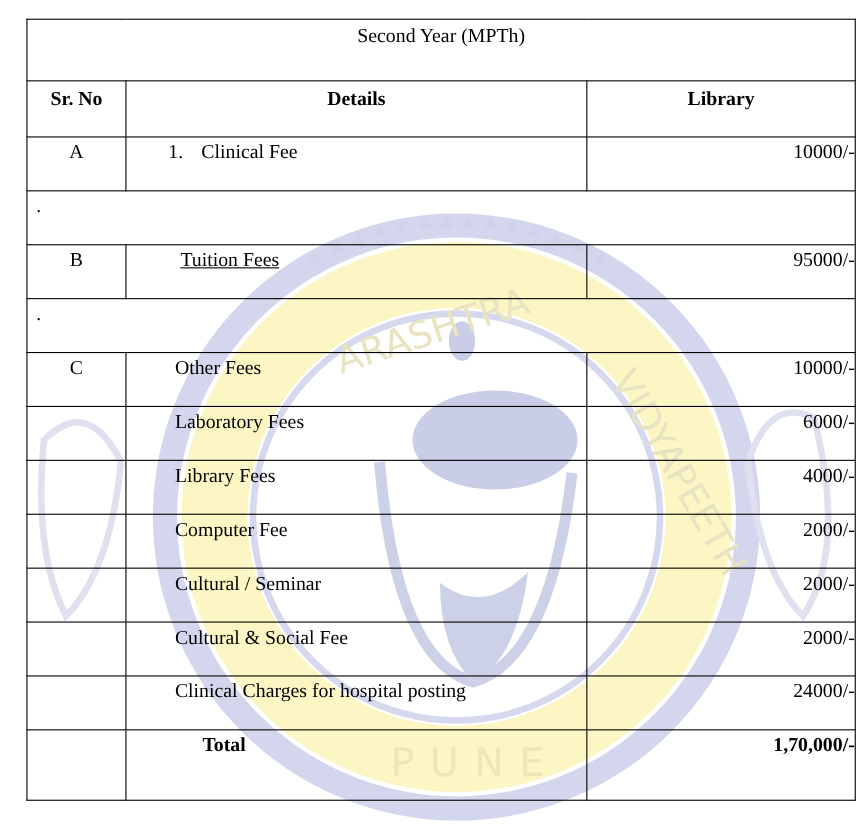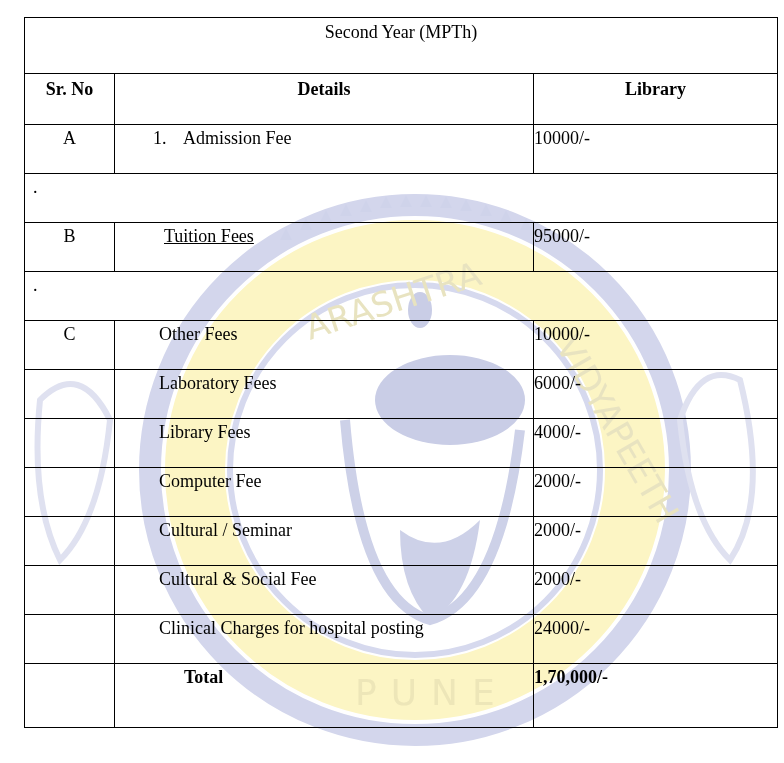--- a/index.html
+++ b/index.html
@@ -6,21 +6,21 @@
     body { width: 784px; height: 763px; position: relative; overflow: hidden; font-family: "Liberation Serif", "DejaVu Serif", serif; color: #000; }
 
     .watermark { position: absolute; left: 0; top: 0; width: 784px; height: 763px; pointer-events: none; z-index: 0; }
 
     table.fee { position: absolute; left: 24px; top: 17px; width: 753px; border-collapse: collapse; z-index: 1; table-layout: fixed; }
     table.fee td { border: 1.5px solid #000; vertical-align: top; font-size: 18px; padding: 0; height: 45px; background: transparent; }
     td.title { text-align: center; font-weight: normal; font-size: 21px; height: 51px !important; padding-top: 4px !important; }
     td.hdr { text-align: center; font-weight: bold; font-size: 18px; padding-top: 5px !important; }
     td.sr { text-align: center; padding-top: 3px !important; }
     td.det { padding-top: 3px !important; }
-    td.amt { text-align: left; padding-top: 3px !important; }
+    td.amt { text-align: right; padding-top: 3px !important; }
     td.spacer { padding: 3px 0 0 8px !important; }
     .num { display: inline-block; width: 30px; }
     .det-numbered { padding-left: 38px; }
     .det-b { padding-left: 49px; text-decoration: underline; }
     .det-c { padding-left: 44px; }
     .det-total { padding-left: 69px; font-weight: bold; font-family: Liberation Serif, serif; }
     .amt-total { font-weight: bold; }
     tr.total-row td { height: 60px; }
   </style>
 </head>
@@ -76,21 +76,21 @@
   </tr>
   <tr>
     <td class="hdr">Sr. No</td>
     <td class="hdr">Details</td>
     <td class="hdr">Library</td>
   </tr>
 
   <tr>
     <td class="sr">A</td>
     <td class="det">
-      <span class="det-numbered"><span class="num">1.</span><span>Admission Fee</span></span>
+      <span class="det-numbered"><span class="num">1.</span><span>Clinical Fee</span></span>
     </td>
     <td class="amt">10000/-</td>
   </tr>
 
   <tr>
     <td class="spacer" colspan="3">.</td>
   </tr>
 
   <tr>
     <td class="sr">B</td>

